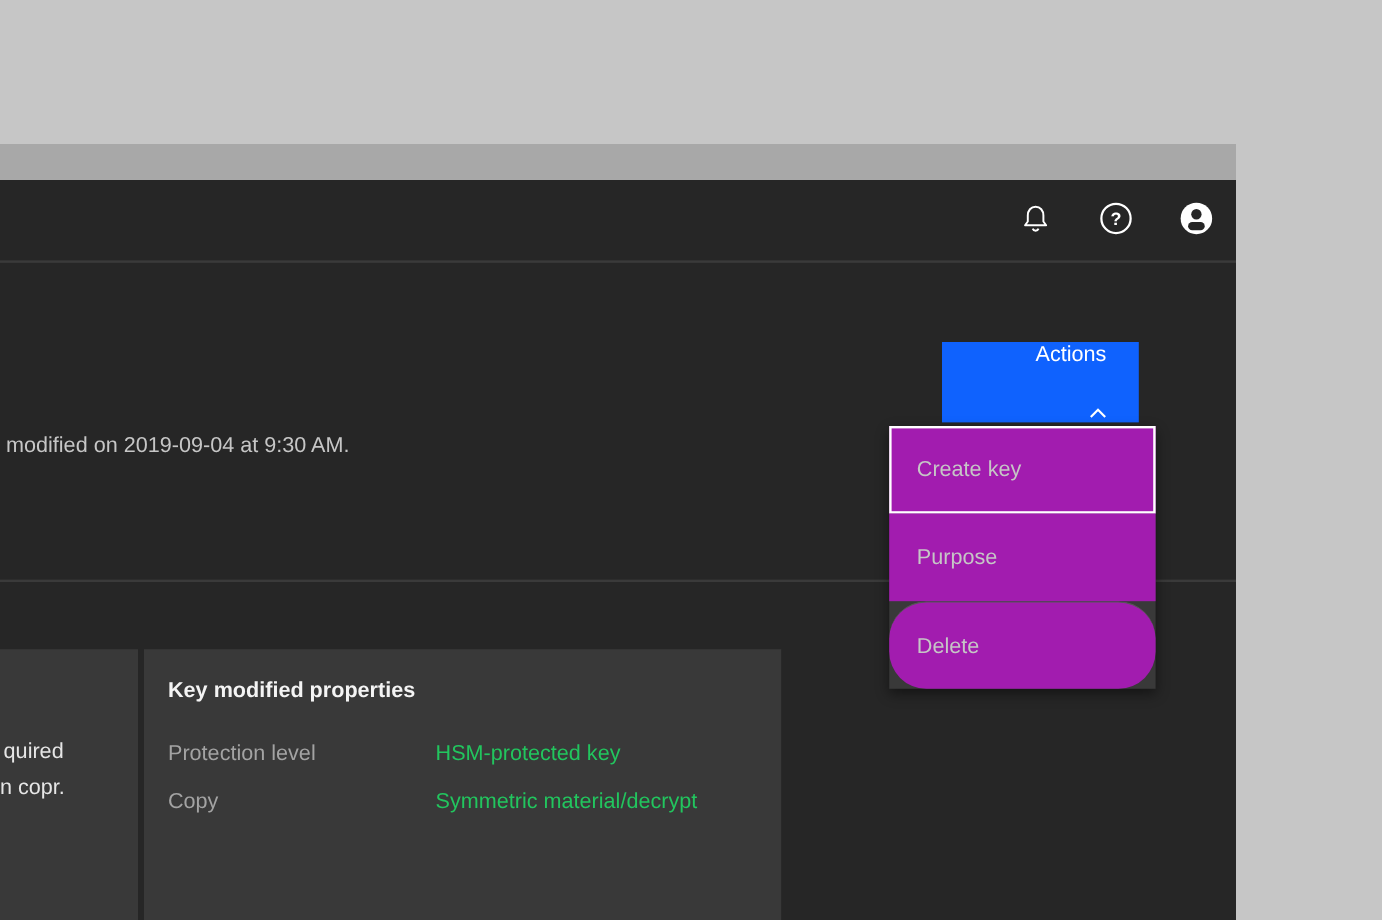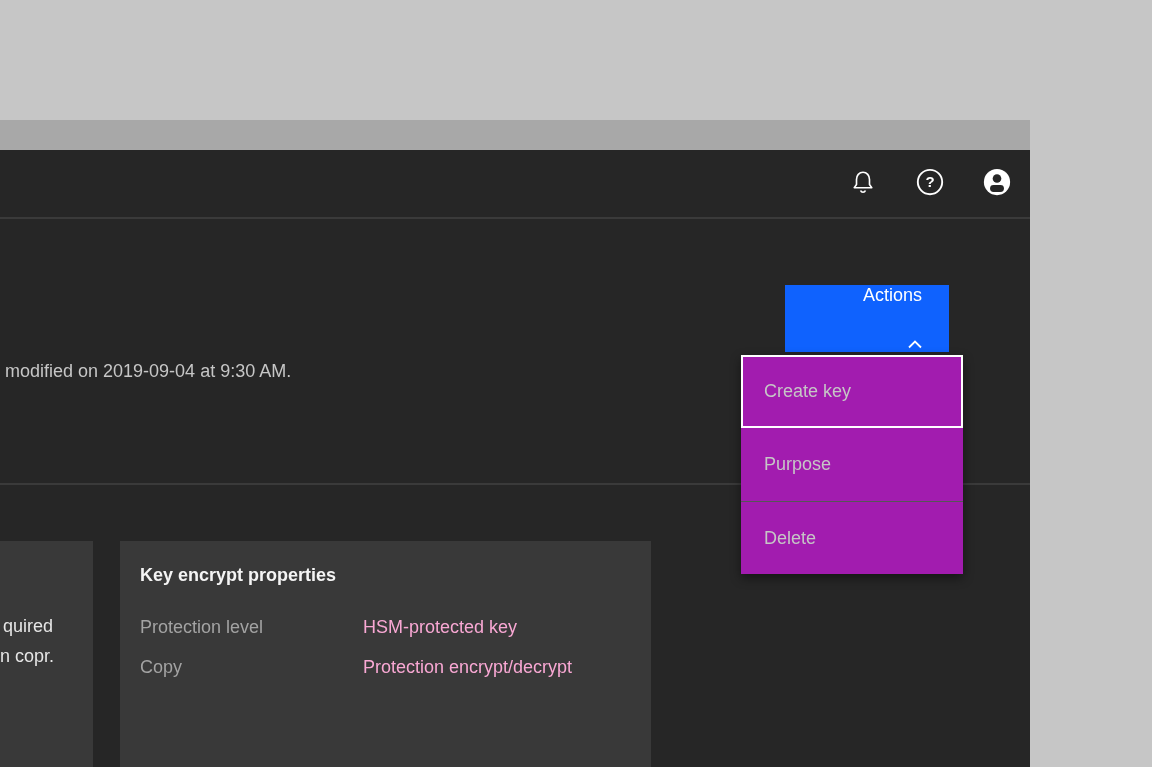--- a/index.html
+++ b/index.html
@@ -19,55 +19,55 @@
     width:67px;height:67px;display:flex;align-items:center;justify-content:center;
     background:transparent;border:none;padding:0;cursor:pointer;
   }
   .content{position:relative;background:#262626;height:548px;}
   .modified-text{
     position:absolute;left:5px;top:140px;font-size:18px;line-height:24px;color:#c6c6c6;
     white-space:nowrap;
   }
   .page-divider{position:absolute;left:0;top:264px;width:100%;height:2px;background:#3a3a3a;}
   .card{position:absolute;top:322px;bottom:0;background:#393939;}
-  .card-left{left:0;width:93px;overflow:hidden;}
+  .card-left{left:0;width:115px;overflow:hidden;}
   .card-left .frag{
     font-size:18px;line-height:30px;color:#e6e6e6;white-space:nowrap;
   }
   .card-left .frag-wrap{padding-top:70px;}
   .card-left .frag.f1{padding-left:3px;}
   .card-right{left:120px;width:531px;box-sizing:border-box;padding:22px 20px;}
   .card-title{
     margin:0 0 28px 0;font-size:18px;line-height:24px;font-weight:bold;color:#f4f4f4;
   }
   .prop-rows{
     display:grid;grid-template-columns:223px 1fr;row-gap:16px;
     font-size:18px;line-height:24px;
   }
   .prop-label{color:#a3a3a3;}
-  .prop-value{color:#f9a8d4;}
+  .prop-value{color:#22c55e;}
   .actions-button{
     position:absolute;left:785px;top:285px;width:164px;height:67px;z-index:5;
     background:#0f62fe;border:none;cursor:pointer;box-sizing:border-box;
     display:flex;align-items:flex-end;justify-content:space-between;
     padding:0 27px 0 25px;
     flex-direction:column;
   }
   .actions-button .label{color:#ffffff;font-size:18px;}
   .overflow-menu{
     position:absolute;left:741px;top:355px;width:222px;z-index:6;
     background:#393939;box-shadow:0 4px 10px rgba(0,0,0,0.45);
   }
   .menu-item{
     height:73px;box-sizing:border-box;display:flex;align-items:center;
     padding-left:23px;font-size:18px;color:#c6c6c6;cursor:pointer;
     background:#a21caf;
   }
   .menu-item.focused{border:2px solid #ffffff;padding-left:21px;}
-  .menu-item.divided{border-top:1px solid #565656;}
+  .menu-item.divided{border-top:1px solid #565656;border-radius:31px;}
 </style>
 </head>
 <body>
 
 <div class="window">
   <div class="titlebar"></div>
 
   <div class="app-header">
     <button class="header-action">
       <span>
@@ -101,26 +101,26 @@
     <div class="page-divider"></div>
 
     <div class="card card-left">
       <div class="frag-wrap">
         <div class="frag f1">quired</div>
         <div class="frag f2">n copr.</div>
       </div>
     </div>
 
     <div class="card card-right">
-      <h3 class="card-title">Key encrypt properties</h3>
+      <h3 class="card-title">Key modified properties</h3>
       <div class="prop-rows">
         <div class="prop-label">Protection level</div>
         <div class="prop-value">HSM-protected key</div>
         <div class="prop-label">Copy</div>
-        <div class="prop-value">Protection encrypt/decrypt</div>
+        <div class="prop-value">Symmetric material/decrypt</div>
       </div>
     </div>
   </div>
 </div>
 
 <button class="actions-button">
   <span class="label">Actions</span>
   <span>
     <svg width="14" height="9" viewBox="0 0 14 9">
       <path d="M1 7.5 L7 1.5 L13 7.5" fill="none" stroke="#ffffff" stroke-width="1.8"></path>

